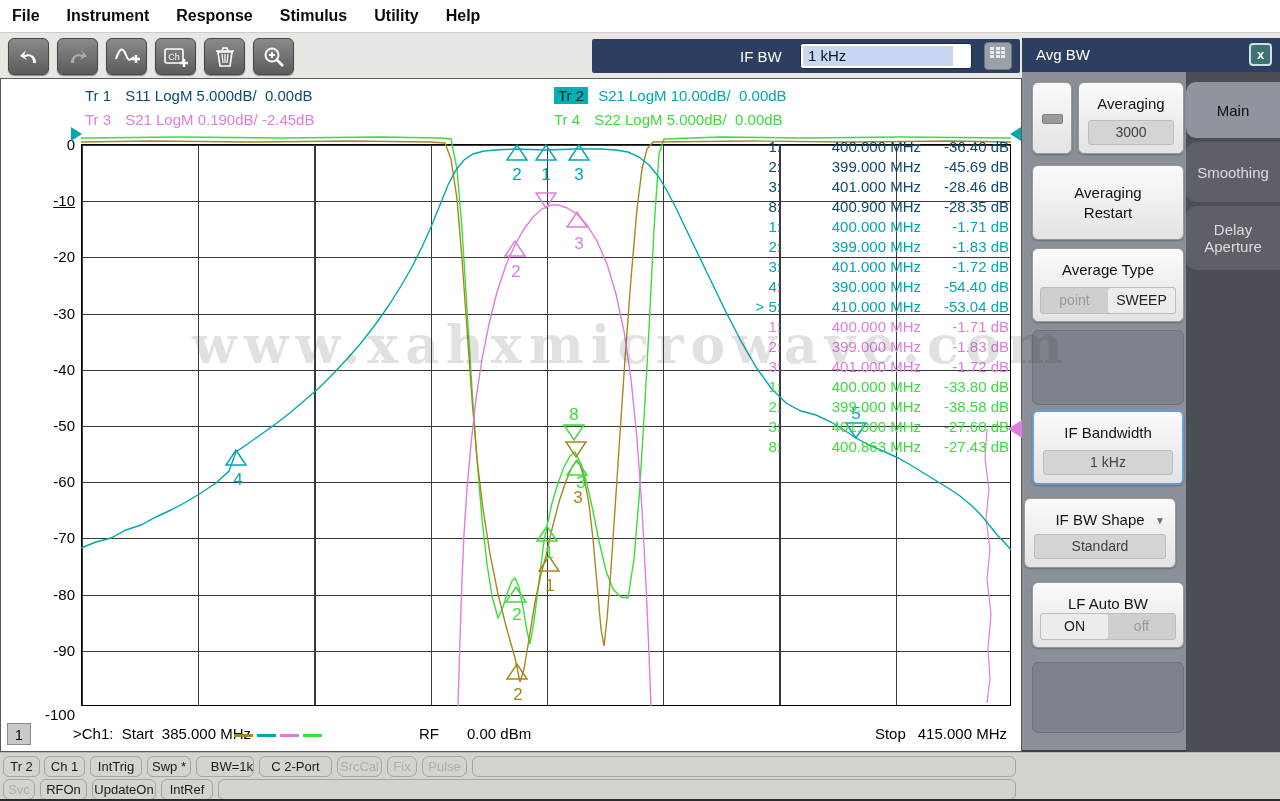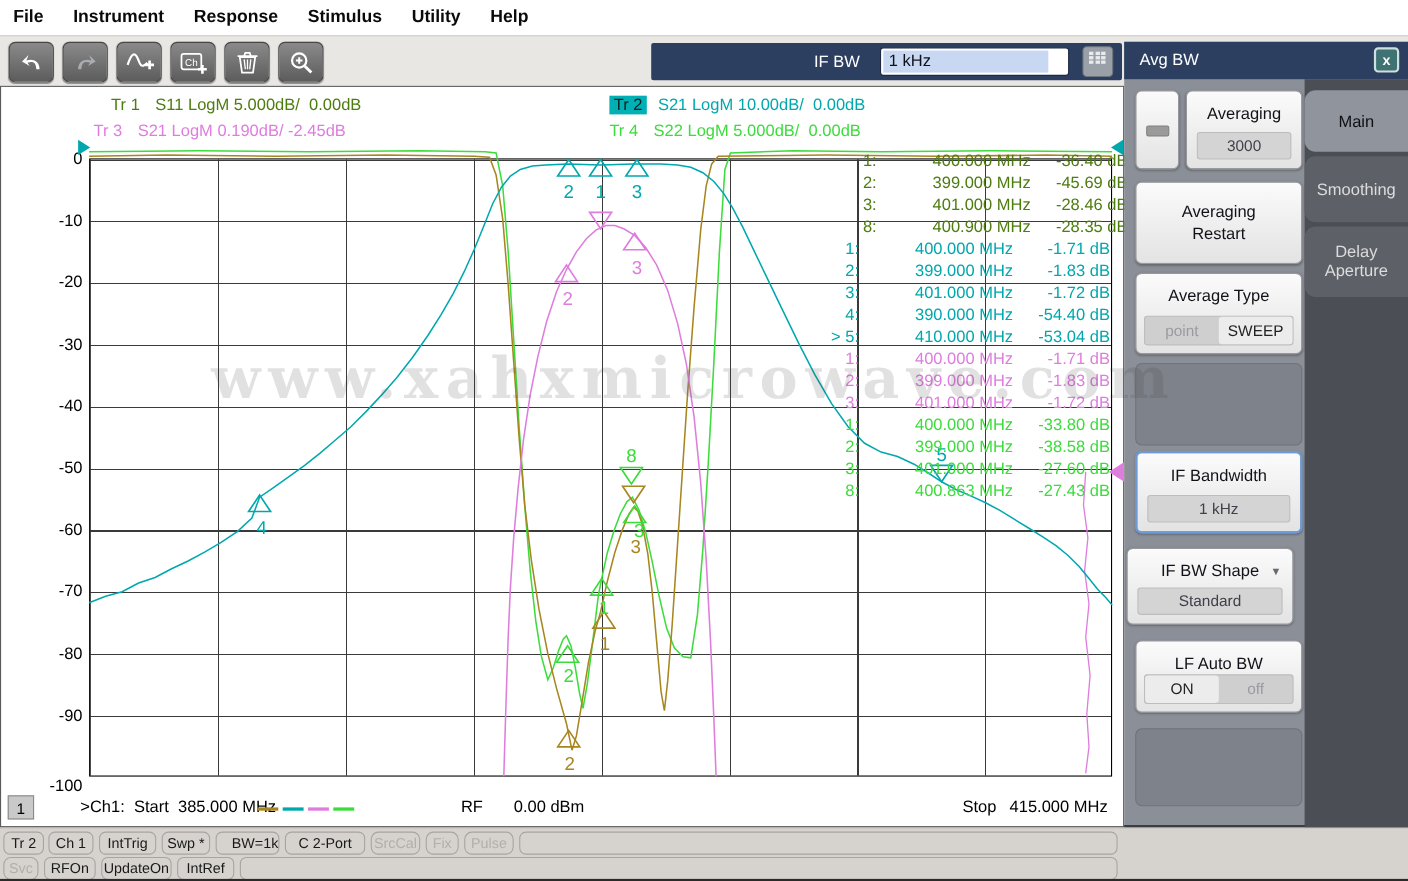--- a/index.html
+++ b/index.html
@@ -31,21 +31,21 @@
     border-radius:4px; border:1px solid #6f757d; padding:4px 5px; }
   #keypad-btn .bar { width:100%; height:4px; background:#e8eaee; border-radius:1px; margin-bottom:2px;}
   #keypad-btn .dots { display:grid; grid-template-columns:repeat(3,1fr); gap:1px; }
   #keypad-btn .dots i { width:4px; height:3px; background:#e8eaee; display:block; }
   
   #chart { position:absolute; left:0; top:78px; width:1022px; height:674px;
     background:#fff; border:1px solid #5a5a5c; z-index:1; }
   .trace-row { position:absolute; font-size:15px; white-space:pre; }
   .tr-label { display:inline-block; margin-right:14px; }
   .tr2-hl { background:#00b0b4; color:#00231f; padding:0 4px; margin-right:10px; }
-  .c-brown { color:#4d7c0f;margin-left:16px; } .c-teal { color:#00a8ae; } .c-violet { color:#de7dde; } .c-green { color:#3cdc3c; }
+  .c-brown { color:#0c4a6e; } .c-teal { color:#00a8ae; } .c-violet { color:#de7dde; } .c-green { color:#3cdc3c; }
   #plot { position:absolute; left:80px; top:65px; width:930px; height:562px;
     border:1px solid #000;
     background:
       repeating-linear-gradient(to right,  #3a3a3a 0 1px, transparent 1px 116.25px),
       repeating-linear-gradient(to bottom, #3a3a3a 0 1px, transparent 1px 56.2px); }
   .ylab { position:absolute; width:70px; text-align:right; font-size:15px; color:#000; }
   #tracesvg { position:absolute; left:0; top:0; width:1022px; height:674px; pointer-events:none; }
   #markers { position:absolute; left:738px; top:58px; width:270px; font-size:15px; }
   .mrow { display:grid; grid-template-columns:42px 140px 88px; height:20px; line-height:20px; }
   .mrow span { text-align:right; white-space:pre; }
@@ -199,21 +199,21 @@
   <div id="chart">
 
     <div class="trace-row c-brown" style="left:84px; top:8px;"><span class="tr-label">Tr 1</span><span>S11 LogM 5.000dB/  0.00dB</span></div>
     <div class="trace-row c-teal" style="left:553px; top:8px;"><span class="tr-label tr2-hl">Tr 2</span><span>S21 LogM 10.00dB/  0.00dB</span></div>
     <div class="trace-row c-violet" style="left:84px; top:32px;"><span class="tr-label">Tr 3</span><span>S21 LogM 0.190dB/ -2.45dB</span></div>
     <div class="trace-row c-green" style="left:553px; top:32px;"><span class="tr-label">Tr 4</span><span>S22 LogM 5.000dB/  0.00dB</span></div>
 
     <div id="plot"></div>
 
     <div class="ylab" style="left:4px; top:57px;">0</div>
-    <div class="ylab" style="left:4px; top:113px;">-10</div>
+    <div class="ylab" style="left:4px; top:113px;text-decoration:underline;">-10</div>
     <div class="ylab" style="left:4px; top:169px;">-20</div>
     <div class="ylab" style="left:4px; top:226px;">-30</div>
     <div class="ylab" style="left:4px; top:282px;">-40</div>
     <div class="ylab" style="left:4px; top:338px;">-50</div>
     <div class="ylab" style="left:4px; top:394px;">-60</div>
     <div class="ylab" style="left:4px; top:450px;">-70</div>
     <div class="ylab" style="left:4px; top:507px;">-80</div>
     <div class="ylab" style="left:4px; top:563px;">-90</div>
     <div class="ylab" style="left:4px; top:619px;margin-top:8px;">-100</div>
 

